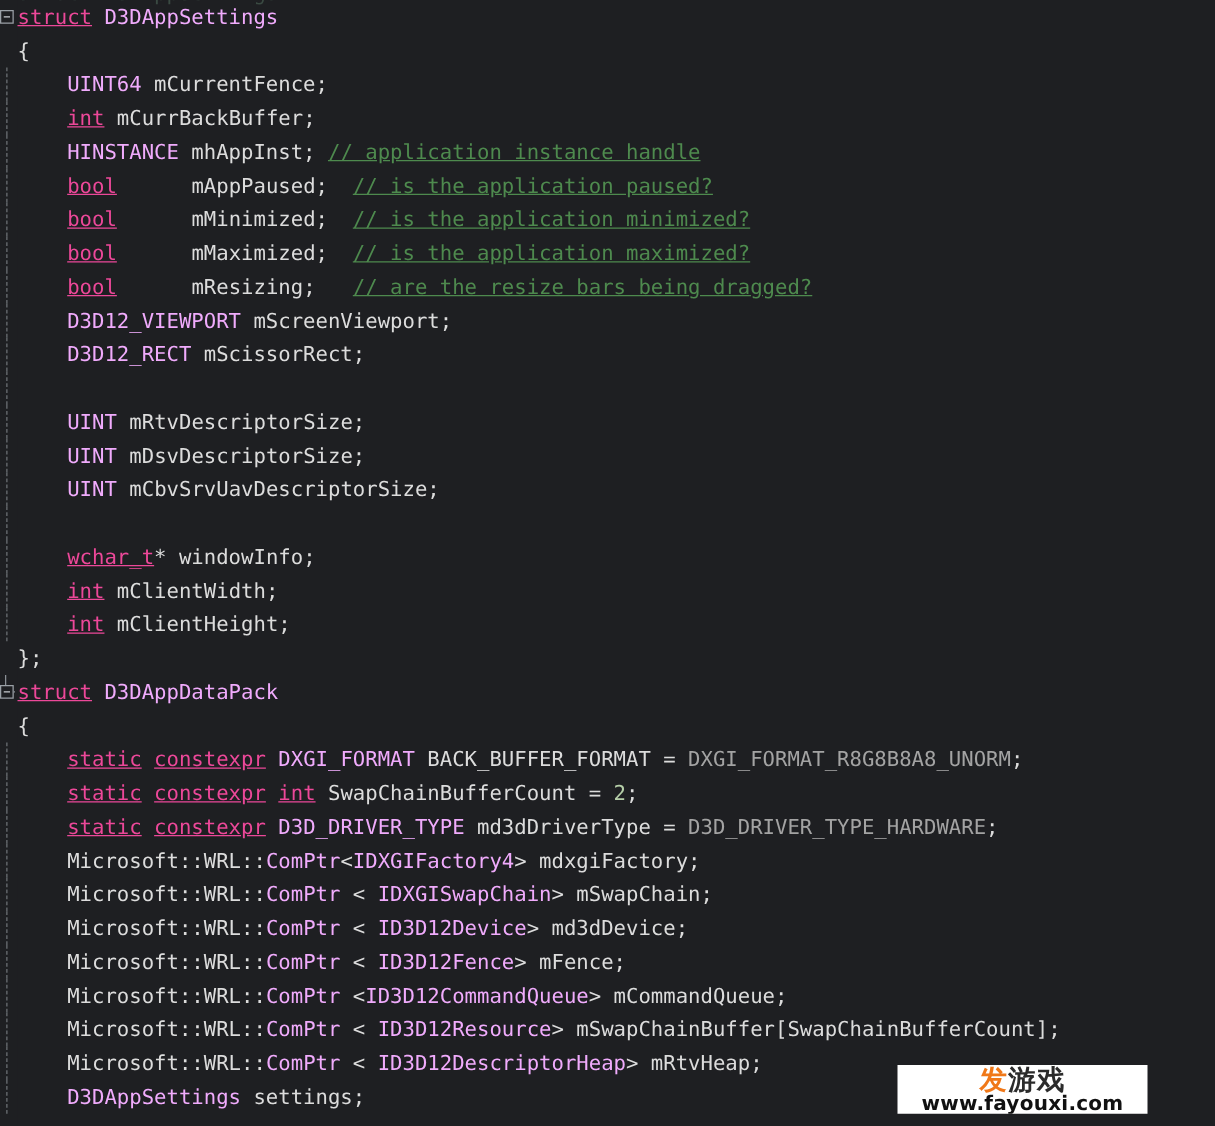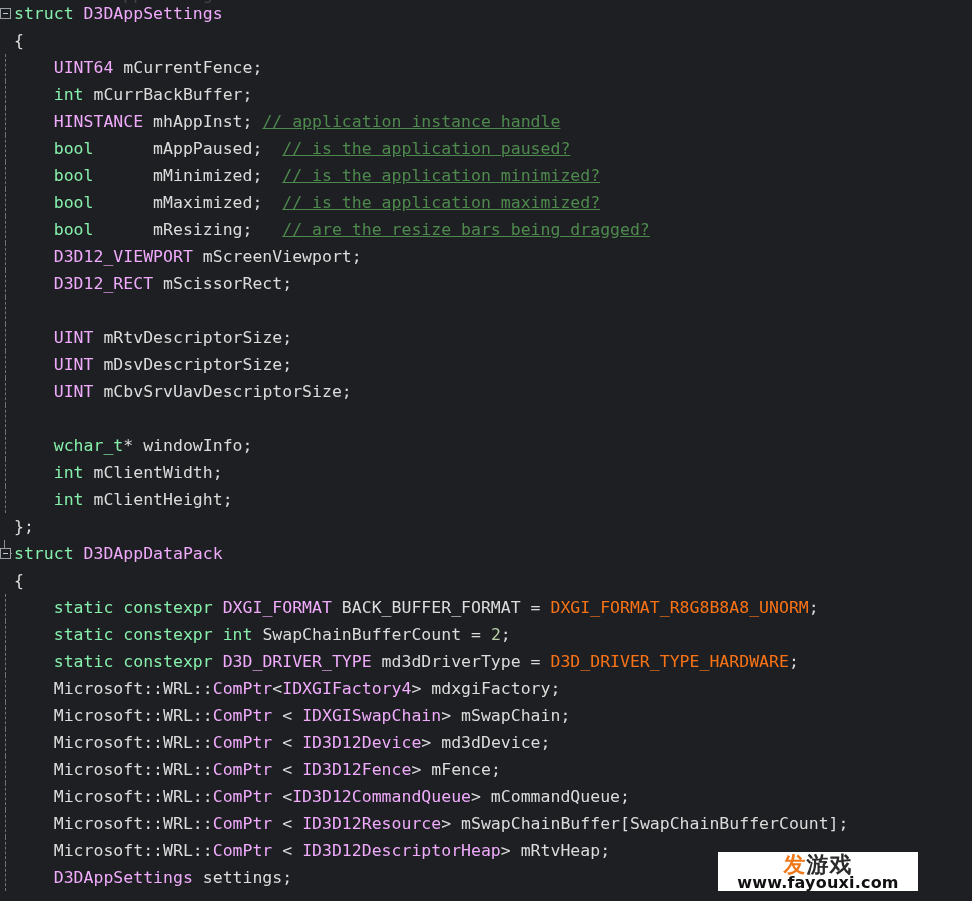--- a/index.html
+++ b/index.html
@@ -84,23 +84,23 @@
   .guide {
     position: absolute;
     left: 5px;
     top: 0;
     width: 0;
     height: 27px;
     border-left: 1px dashed #6e7377;
   }
 
   
-  .kw   { color: #86efac; }   
+  .kw   { color: #ec4899; text-decoration: underline; }   
   .typ  { color: #f0abfc; }   
-  .enm  { color: #f97316; }   
+  .enm  { color: #a3a3a3; }   
   .num  { color: #b5cea8; }
   .cmt  { color: #4e8a4e; text-decoration: underline; }   
   .pln  { color: #dcdcdc; }
 
   
   .watermark {
     position: absolute;
     left: 718px;
     top: 852px;
     width: 200px;

